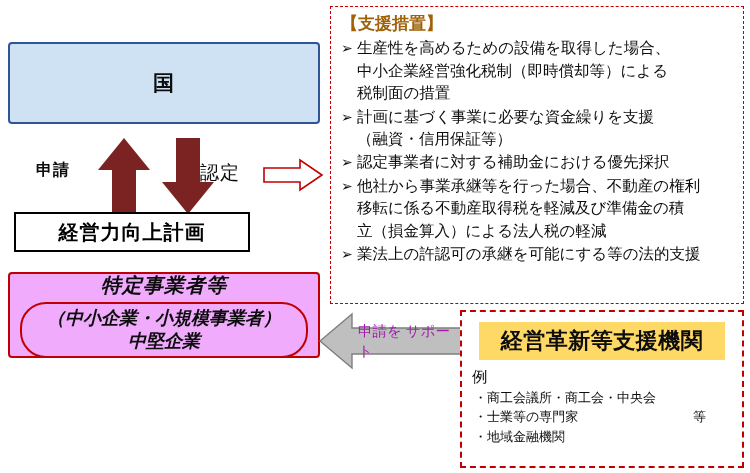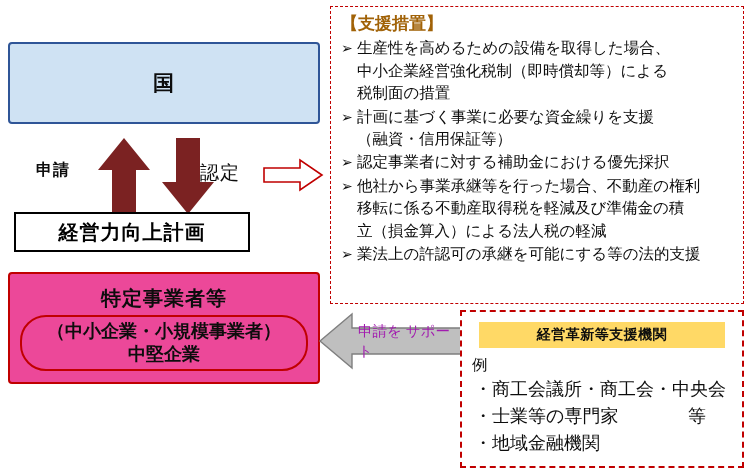--- a/index.html
+++ b/index.html
@@ -64,24 +64,25 @@
     font-size: 20px;
     font-weight: bold;
     color: #000000;
     letter-spacing: 1px;
   }
 
   #jigyousha-box {
     left: 8px;
     top: 272px;
     width: 312px;
-    height: 112px;
-    background: #ec4899;
+    height: 86px;
+    background: #f0abfc;
     border: 2px solid #c00000;
     border-radius: 4px;
+    font-style: italic;
   }
   #jigyousha-box .title {
     font-size: 20px;
     font-weight: bold;
     color: #0d0d0d;
     letter-spacing: 1px;
     margin-bottom: 3px;
   }
   #jigyousha-inner {
     box-sizing: border-box;
@@ -186,34 +187,34 @@
     border: 2px dashed #c00000;
     background: #ffffff;
     padding: 8px 8px 4px 8px;
   }
   #kikan-header {
     box-sizing: border-box;
     width: 246px;
     margin: 2px auto 6px auto;
     background: #ffd966;
     text-align: center;
-    font-size: 14px;
+    font-size: 22px;
     font-weight: bold;
     color: #0d0d0d;
     padding: 4px 0;
     letter-spacing: 0.5px;
   }
   #kikan-rei {
     font-size: 15.5px;
     color: #0d0d0d;
     margin: 2px 0 0 2px;
     line-height: 1.4;
   }
   .kikan-item {
-    font-size: 18px;
+    font-size: 13px;
     color: #0d0d0d;
     line-height: 1.5;
     margin-left: 4px;
   }
   .kikan-item .tail {
     float: right;
     margin-right: 28px;
   }
 
   

